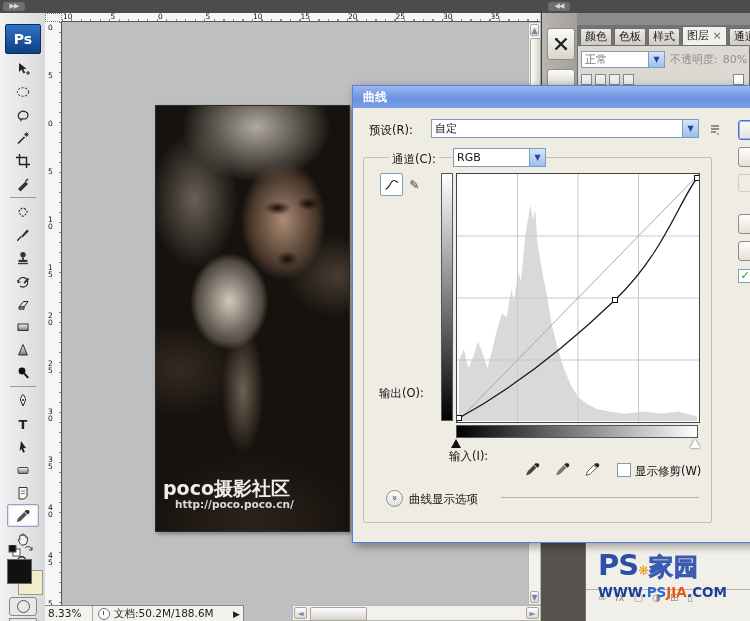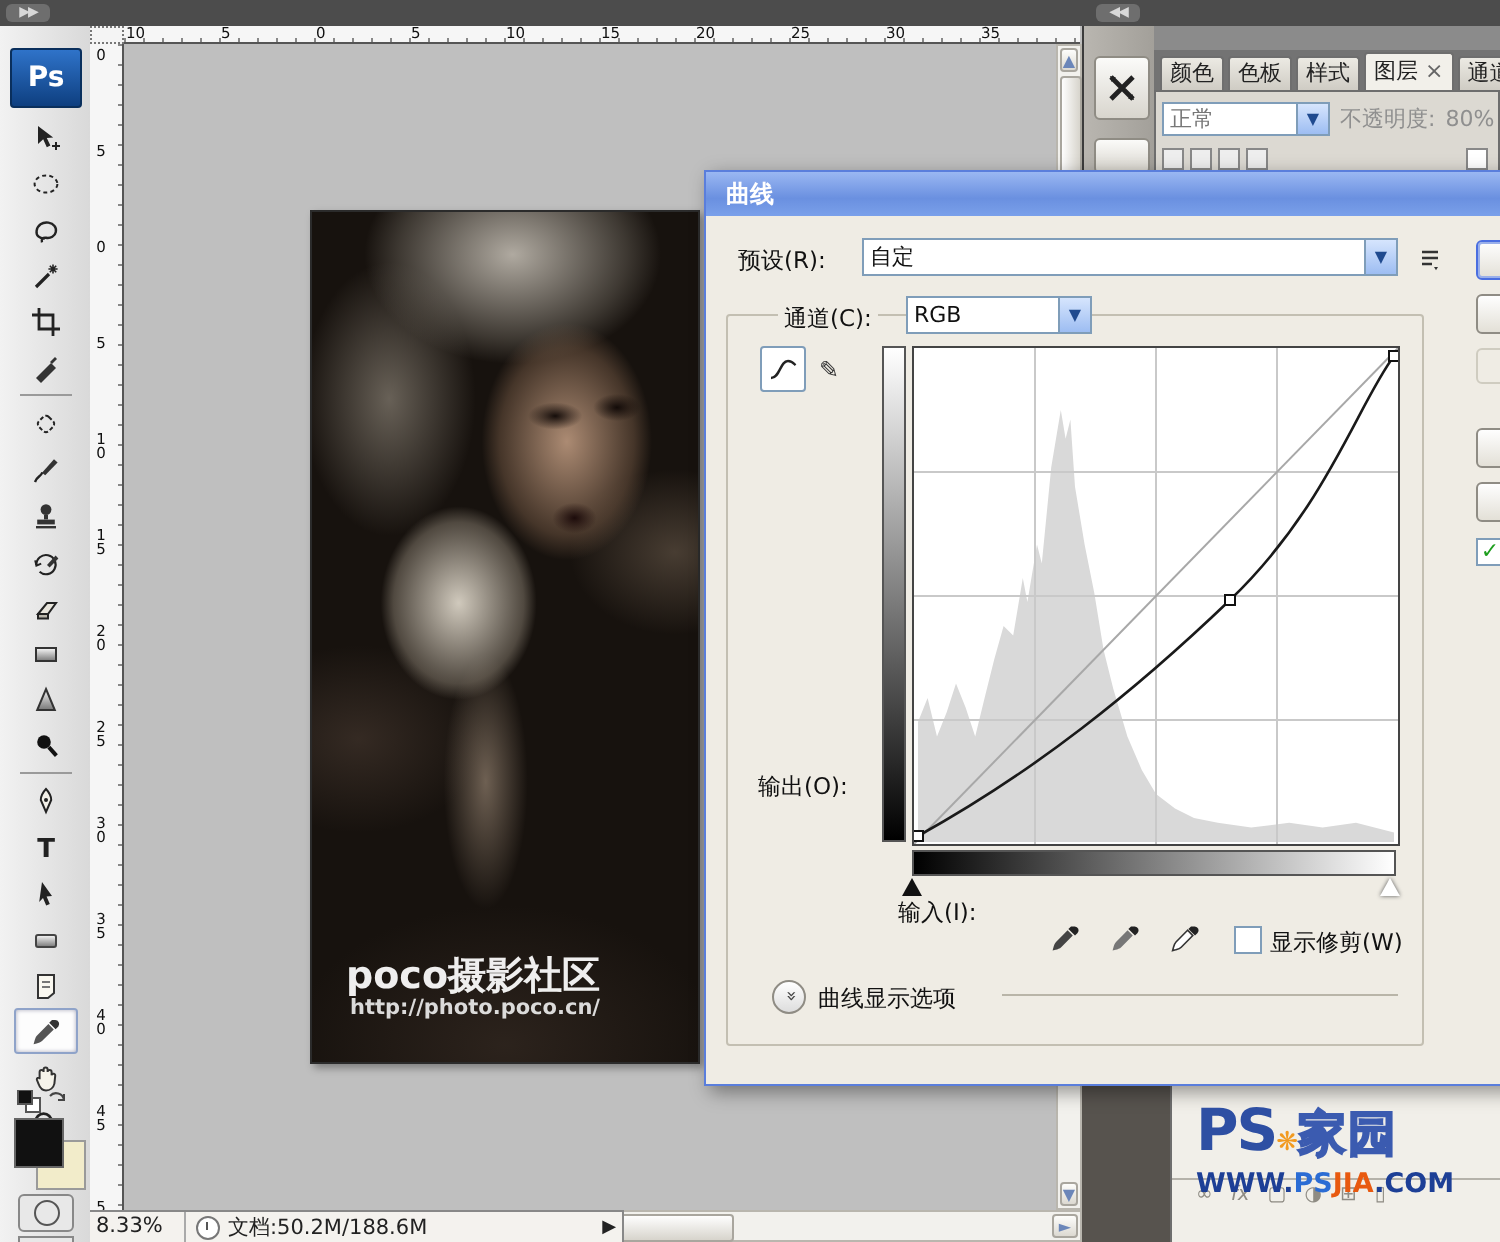--- a/index.html
+++ b/index.html
@@ -48,31 +48,31 @@
        radial-gradient(ellipse 14px 8px at 79% 23%, rgba(15,8,6,.95), transparent 85%),
        radial-gradient(ellipse 13px 9px at 68% 36%, rgba(25,8,8,.95), transparent 85%),
        radial-gradient(ellipse 56px 78px at 66% 27%, rgba(188,152,126,.9), rgba(115,88,68,.5) 60%, transparent 76%),
        radial-gradient(ellipse 95px 70px at 52% 5%, rgba(192,186,176,.9), rgba(120,114,104,.4) 60%, transparent 78%),
        radial-gradient(ellipse 60px 95px at 20% 22%, rgba(138,130,118,.7), transparent 72%),
        radial-gradient(ellipse 28px 85px at 45% 67%, rgba(168,148,128,.6), transparent 75%),
        radial-gradient(ellipse 70px 55px at 94% 40%, rgba(112,96,80,.55), transparent 75%),
        radial-gradient(ellipse 80px 60px at 12% 62%, rgba(82,66,56,.5), transparent 78%),
        radial-gradient(ellipse 130px 85px at 50% 98%, rgba(58,46,38,.6), transparent 82%);}
   #photo-mark{position:absolute;left:7px;top:372px;color:rgba(255,255,255,.93);}
-  #photo-mark .big{font-size:19px;font-weight:bold;letter-spacing:0px;line-height:20px;text-align:right;}
+  #photo-mark .big{font-size:19px;font-weight:bold;letter-spacing:0px;line-height:20px;}
   #photo-mark .url{font-size:10.5px;font-weight:bold;margin-left:12px;color:rgba(240,240,240,.9);}
   
   .sb{background:#f2f1ed;border:1px solid #b9b6ae;box-sizing:border-box;}
   .sbtn{position:absolute;background:linear-gradient(#fdfdfb,#dcd9d1);border:1px solid #a9a69e;border-radius:2px;
      color:#6b86b9;font-size:8px;text-align:center;box-sizing:border-box;}
   #vscroll{left:528px;top:22px;width:13px;height:583px;}
   #vthumb{position:absolute;left:1px;top:15px;width:9px;height:85px;background:linear-gradient(to right,#fefefe,#d7d4cc);border:1px solid #a9a69e;border-radius:2px;}
   #hscroll{left:292px;top:605px;width:249px;height:16px;}
   #hthumb{position:absolute;left:17px;top:1px;width:55px;height:12px;background:linear-gradient(#fefefe,#d7d4cc);border:1px solid #a9a69e;border-radius:2px;}
-  #statusbar{left:45px;top:605px;width:267px;height:16px;background:#f4f2ee;border-top:1px solid #888;border-right:1px solid #888;
+  #statusbar{left:45px;top:605px;width:199px;height:16px;background:#f4f2ee;border-top:1px solid #888;border-right:1px solid #888;
      box-sizing:border-box;display:flex;align-items:center;font-size:10.5px;}
   #zoomfield{width:44px;padding-left:3px;border-right:1px solid #aaa;height:100%;line-height:15px;}
   .clock{width:10px;height:10px;border:1px solid #777;border-radius:50%;margin:0 4px 0 5px;position:relative;background:#fff;}
   .clock:after{content:"";position:absolute;left:4px;top:2px;width:1px;height:4px;background:#555;}
   #docinfo{flex:1;text-align:left;}
   #statusarrow{margin-right:3px;font-size:9px;}
   
   #dock-icons{left:541px;top:13px;width:36px;height:608px;background:linear-gradient(to right,#b9b6b0,#a29f99);border-left:1px solid #3c3c3c;}
   .dockbtn{position:absolute;left:5px;width:26px;height:30px;background:linear-gradient(#fbfbf9,#d8d5cd);
      border:1px solid #8f8c84;border-radius:3px;display:flex;align-items:center;justify-content:center;}
@@ -323,21 +323,21 @@
       <span class="rlabelv" style="top: 433px;">35</span>
       <span class="rlabelv" style="top: 481px;">40</span>
       <span class="rlabelv" style="top: 529px;">45</span>
       <span class="rlabelv" style="top: 577px;">50</span>
     </div>
 
   <div id="canvas" class="abs">
     <div id="photo">
       <div id="photo-mark">
         <div class="big">poco摄影社区</div>
-        <div class="url">http://photo.poco.cn/</div>
+        <div class="url">http://poco.poco.cn/</div>
       </div>
     </div>
   </div>
 
   <div id="vscroll" class="abs sb">
     <div class="sbtn" style="left:1px;top:1px;width:9px;height:12px;line-height:12px;">▲</div>
     <div id="vthumb"></div>
     <div class="sbtn" style="left:1px;bottom:1px;width:9px;height:12px;line-height:12px;">▼</div>
   </div>
   <div id="hscroll" class="abs sb">

